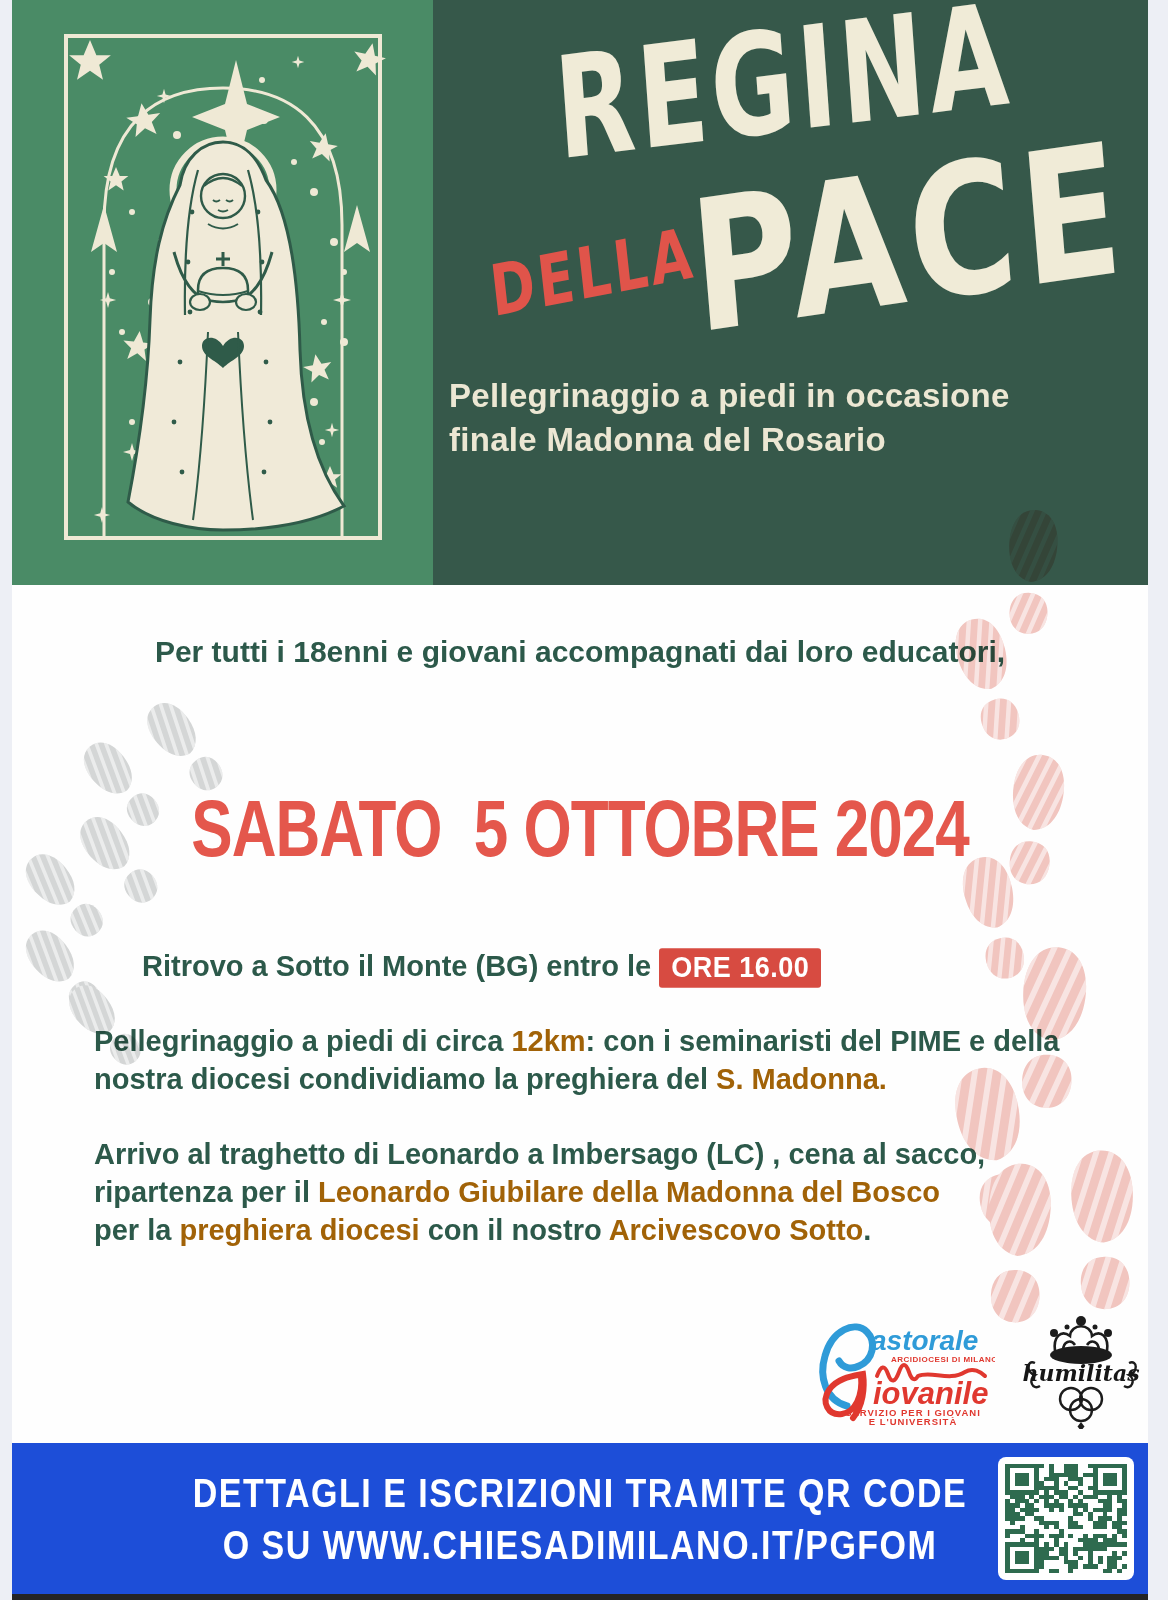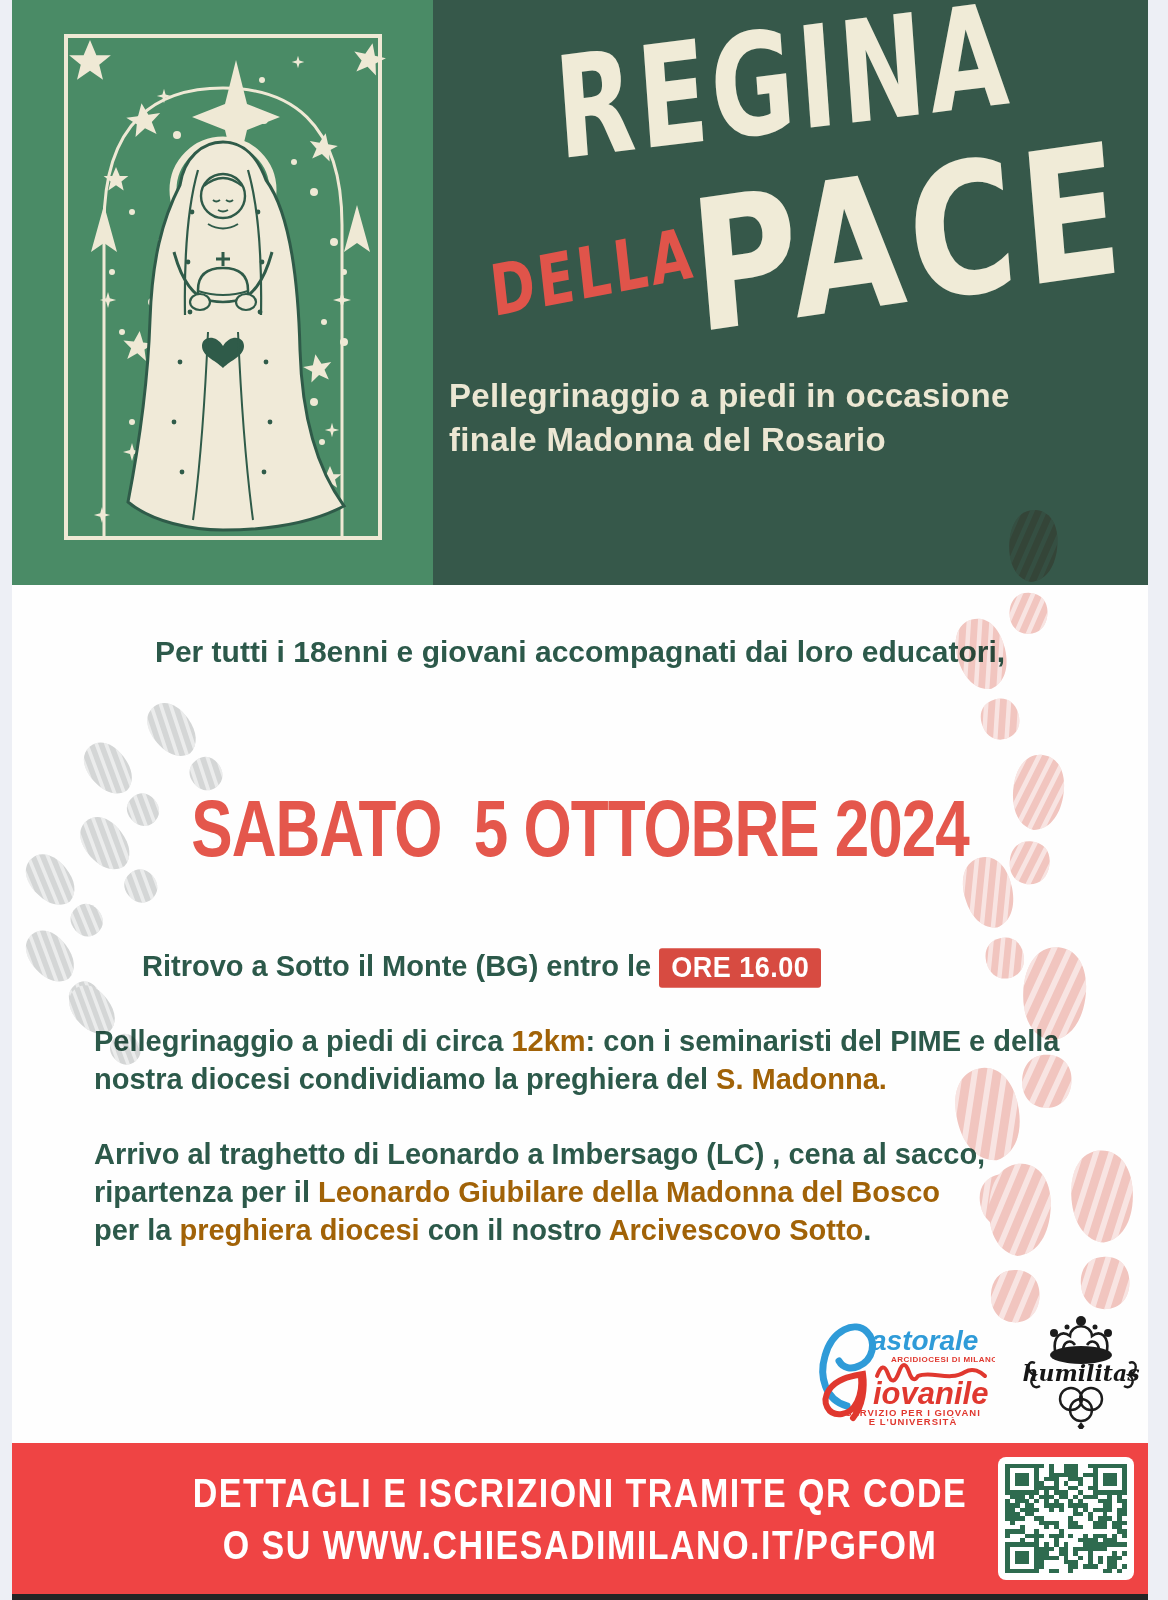--- a/index.html
+++ b/index.html
@@ -59,21 +59,21 @@
     font-weight:700;font-size:27px;letter-spacing:.5px;
     padding:2px 12px 4px;border-radius:3px;
     transform:scale(1,1.1);transform-origin:center;
     vertical-align:baseline;line-height:30px;
   }
   .logos{
     position:absolute;right:7px;top:726px;
     display:flex;gap:28px;align-items:center;
   }
   
-  .footer-bar{position:relative;height:151px;background:#ef4444;}
+  .footer-bar{position:relative;height:151px;background:#1d4ed8;}
   .footer-text{
     position:absolute;left:0;right:0;top:24px;
     text-align:center;color:#ffffff;font-weight:700;
     font-size:34px;line-height:44px;letter-spacing:1.5px;
     transform:scale(1,1.18);transform-origin:center top;
   }
   .qr{
     position:absolute;right:14px;top:14px;
     width:136px;height:123px;background:#ffffff;border-radius:8px;
     padding:7px;box-sizing:border-box;

